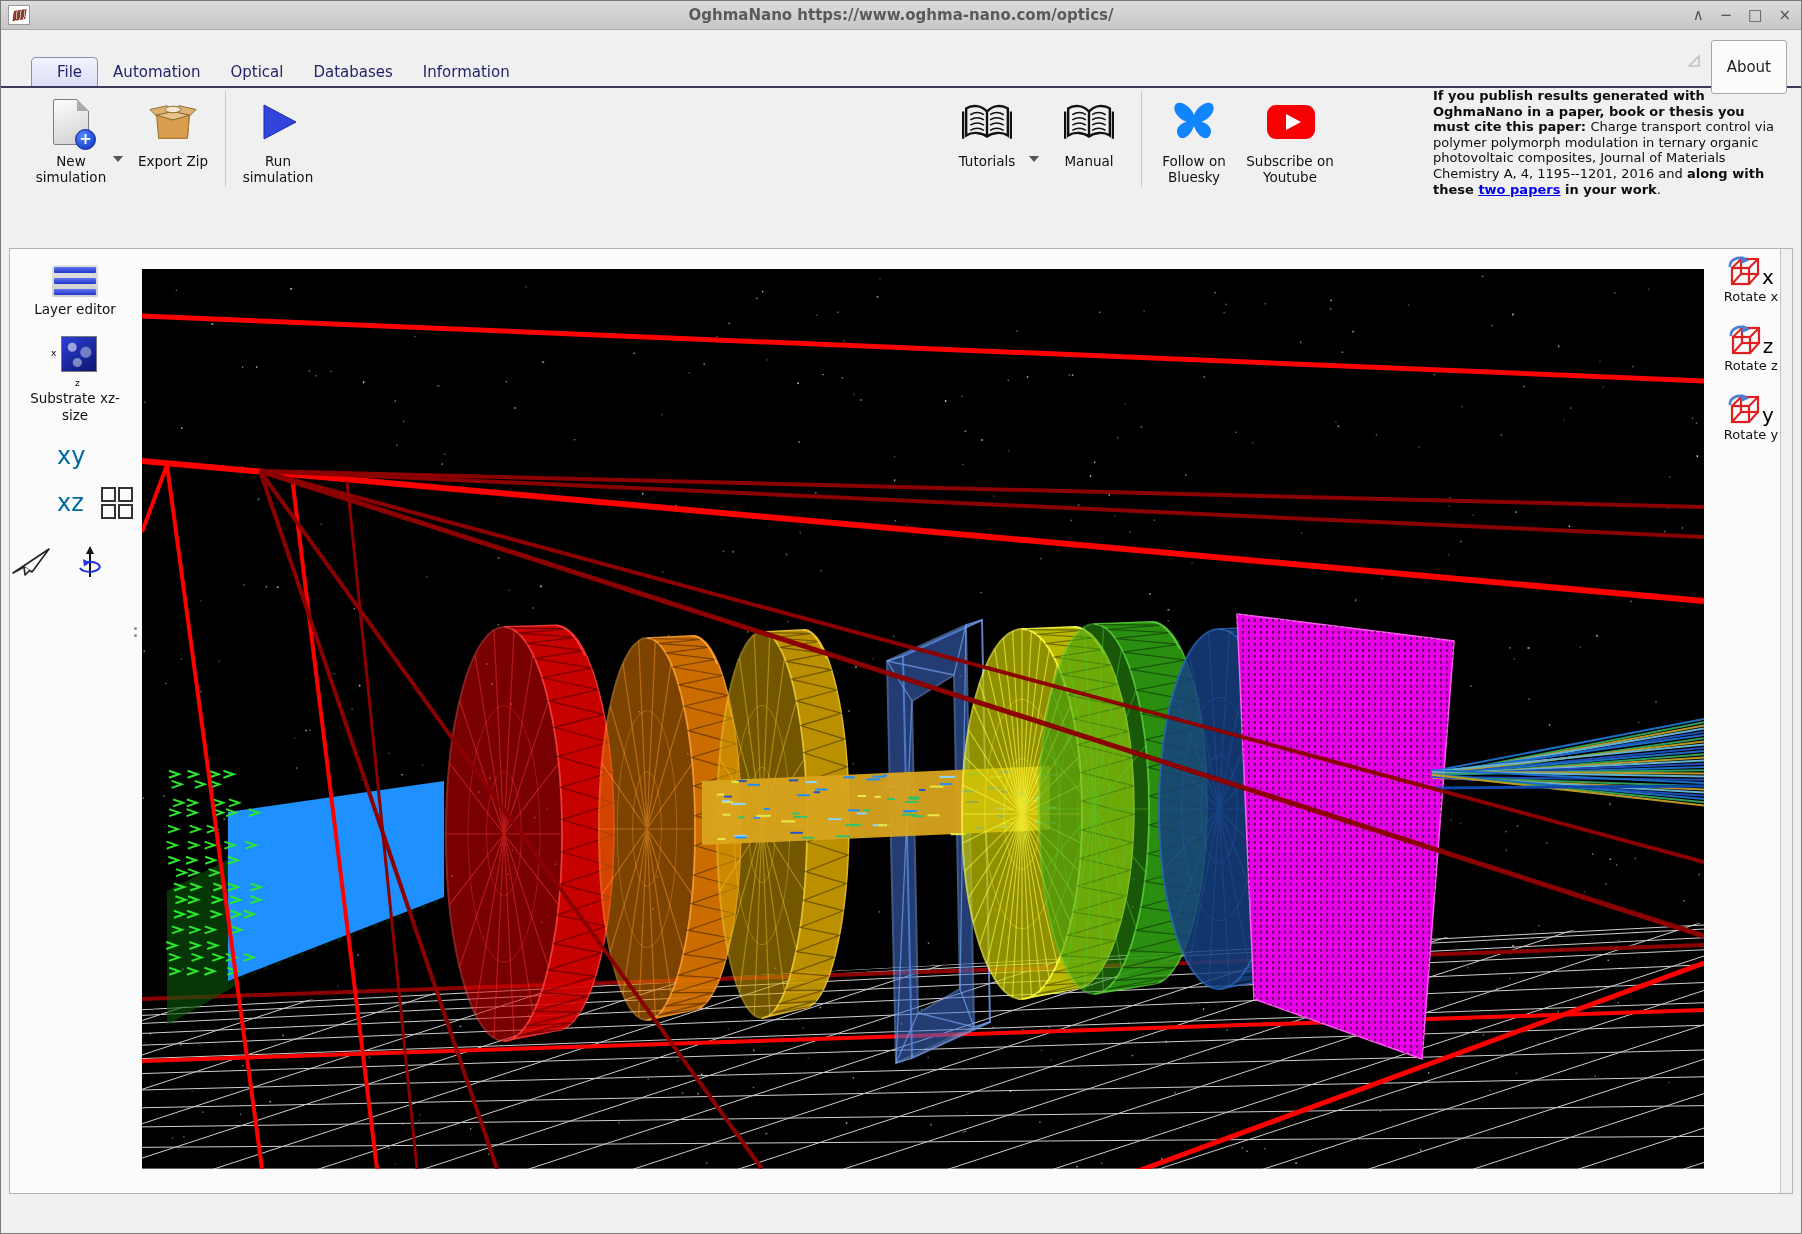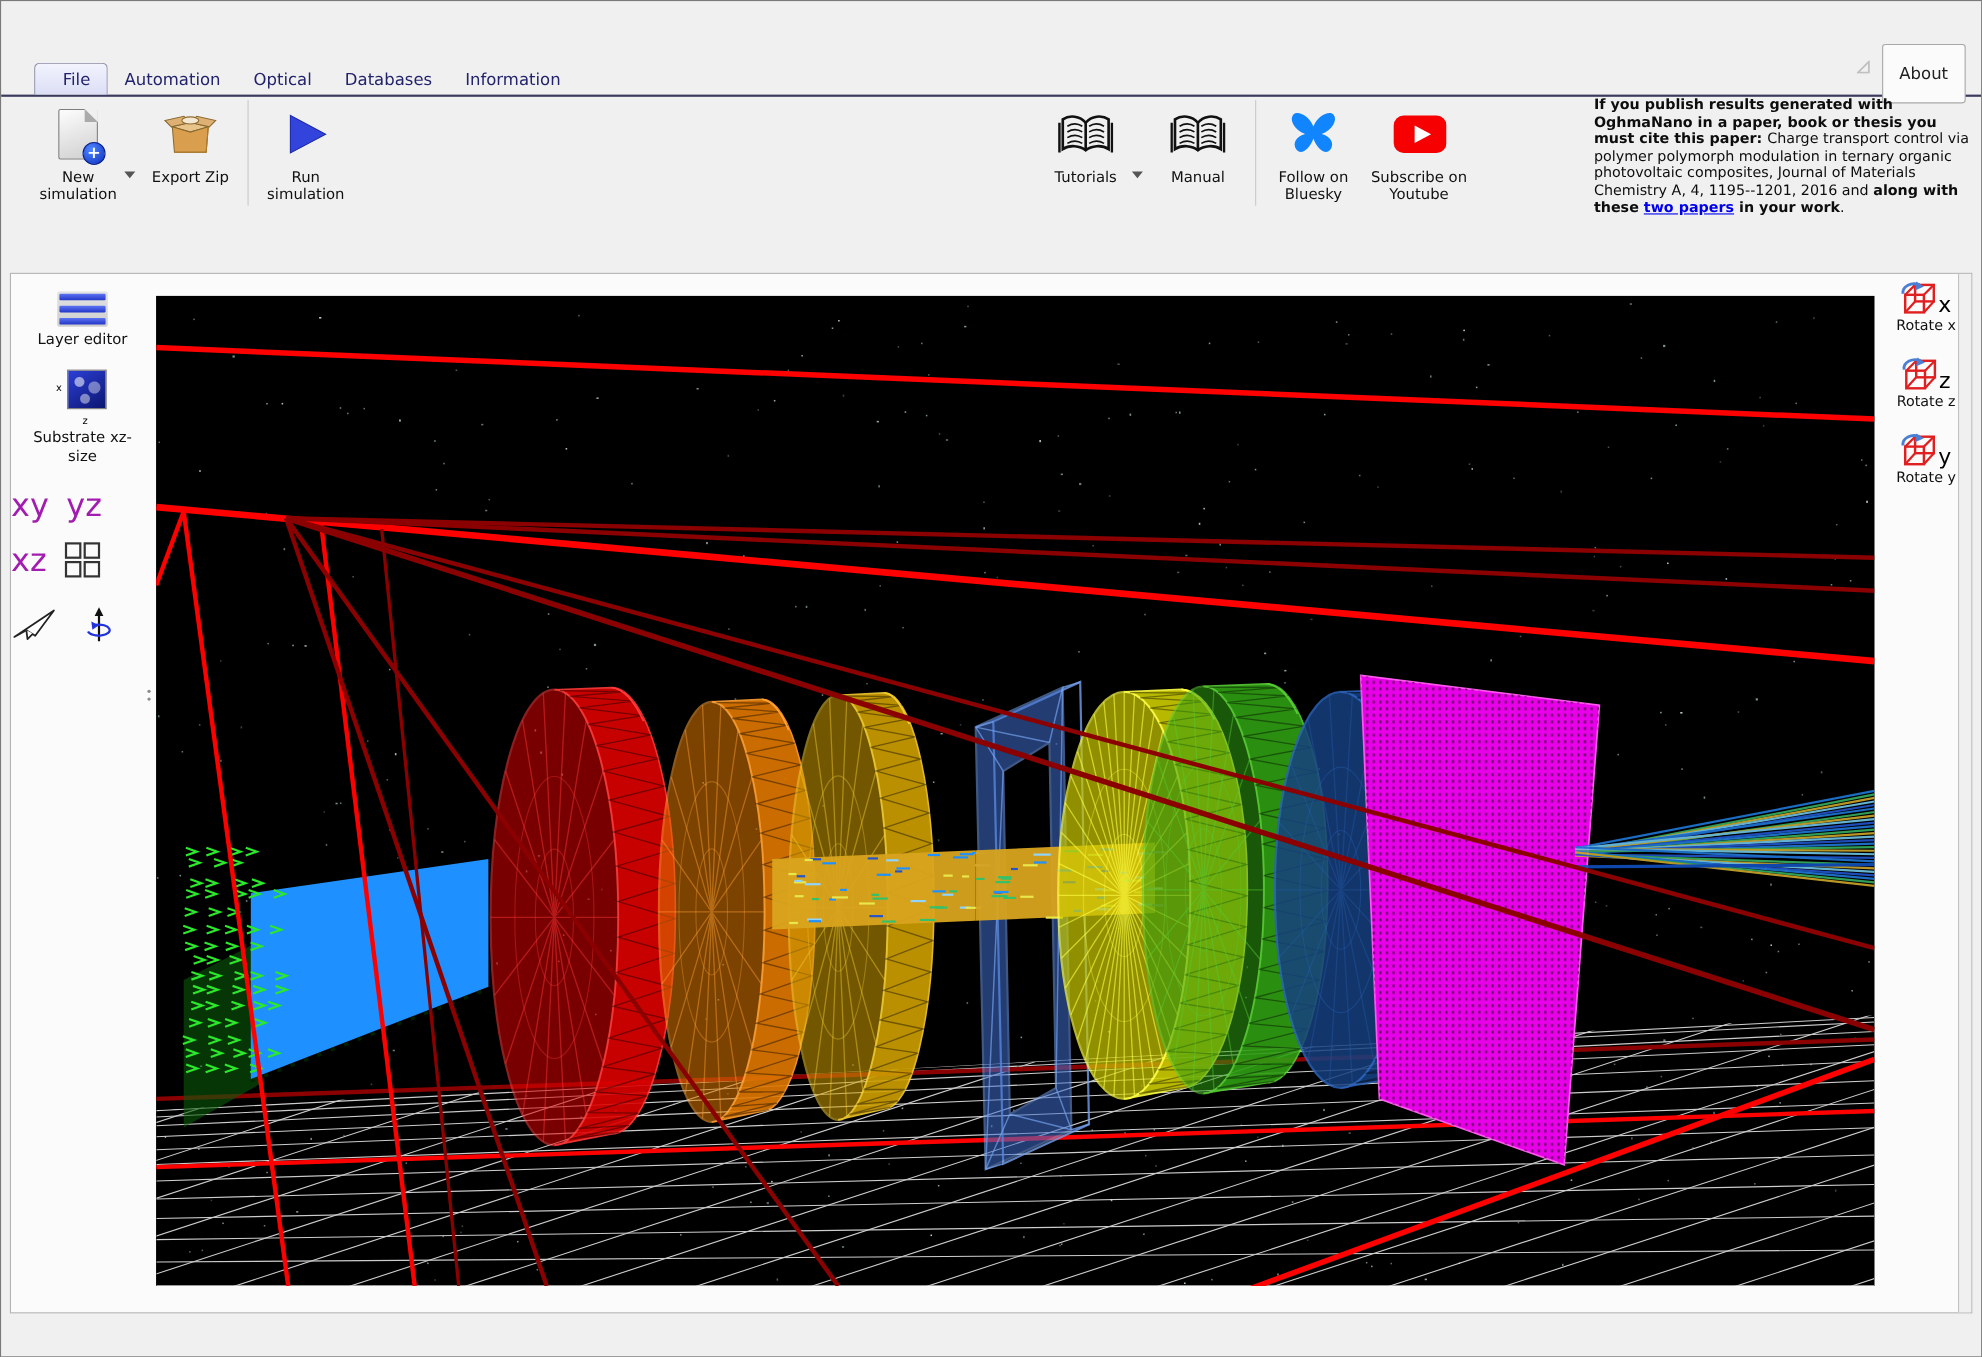--- a/index.html
+++ b/index.html
@@ -29,21 +29,21 @@
   .tb-btn{width:96px;display:flex;flex-direction:column;align-items:center;gap:6px;padding-top:8px;}
   .tb-btn .ic{width:50px;height:50px;display:flex;align-items:center;justify-content:center;}
   .tb-btn .lbl{font-size:13.5px;color:#111;text-align:center;line-height:1.22;}
   .tb-sep{width:1px;background:#c9c9c9;height:96px;margin:2px 4px;}
   .dd-arrow{width:0;height:0;border-left:5px solid transparent;border-right:5px solid transparent;border-top:6px solid #555;align-self:center;margin:40px 2px 0 -6px;}
   .page-ic{position:relative;width:34px;height:44px;background:linear-gradient(160deg,#fdfdfd,#cfcfcf);border:1.5px solid #7e7e7e;border-radius:2px;}
   .page-ic .fold{position:absolute;right:-1px;top:-1px;width:0;height:0;border-top:12px solid #f0f0f0;border-left:12px solid #aaa;}
   .badge-plus{position:absolute;right:-8px;bottom:-6px;width:19px;height:19px;border-radius:50%;background:radial-gradient(circle at 35% 30%,#4f86ff,#0b2fbe);color:#fff;font-size:15px;font-weight:bold;line-height:19px;text-align:center;border:1px solid #0a1f8a;}
 
   
-  .citation{position:absolute;top:-1px;right:0;width:352px;font-size:13px;line-height:1.2;color:#0d0d0d;}
+  .citation{position:absolute;top:-1px;right:16px;width:352px;font-size:13px;line-height:1.2;color:#0d0d0d;}
   .citation a{color:#0000ee;font-weight:bold;}
   .citation b{font-weight:bold;}
 
   
   .doc-tabs{position:absolute;top:222px;left:22px;display:flex;align-items:flex-end;gap:5px;z-index:3;}
   .doc-tab{background:#cecece;border:1px solid #bdbdbd;border-bottom:none;padding:3px 30px 4px;font-size:14px;color:#20205e;}
   .doc-tab.active{background:#f4f4f4;border:1px solid #666;border-bottom:none;box-shadow:0 3px 0 0 #4f5dbe;padding:4px 22px 4px;position:relative;z-index:4;}
 
   
   .content{position:absolute;top:247px;left:8px;right:8px;bottom:39px;background:#fbfbfb;border:1px solid #b3b3b3;}
@@ -54,21 +54,21 @@
   .layer-ic i{display:block;height:6px;background:linear-gradient(#5d74f2,#2336c8);border-radius:1px;}
   .substrate-ic{position:relative;width:44px;height:44px;}
   .substrate-ic .img{position:absolute;left:8px;top:2px;width:34px;height:34px;border:1px solid #777;background:
      radial-gradient(circle at 30% 30%,rgba(255,255,255,.55) 0 4px,transparent 5px),
      radial-gradient(circle at 70% 45%,rgba(255,255,255,.4) 0 5px,transparent 6px),
      radial-gradient(circle at 45% 75%,rgba(255,255,255,.45) 0 4px,transparent 5px),
      linear-gradient(145deg,#2c3fd6,#0c1670);}
   .substrate-ic .ax-x{position:absolute;left:-2px;top:14px;font-size:9px;color:#000;}
   .substrate-ic .ax-z{position:absolute;left:22px;bottom:-10px;font-size:9px;color:#000;}
   .view-row{display:flex;gap:16px;align-items:center;margin:2px 0 14px;}
-  .view-txt{font-size:29px;color:#a21caf;}
+  .view-txt{font-size:24px;color:#0369a1;margin-left:47px;}
   .mini-row{display:flex;gap:24px;align-items:center;margin-top:10px;}
   .split-handle{position:absolute;left:124px;top:378px;width:4px;height:14px;display:flex;flex-direction:column;gap:4px;}
   .split-handle i{width:3px;height:3px;background:#8a8a8a;border-radius:50%;}
 
   .canvas-wrap{position:absolute;left:132px;top:20px;width:1562px;height:900px;background:#000;}
   #scene{display:block;width:1562px;height:900px;}
 
   .rotate-col{position:absolute;left:1702px;top:6px;width:78px;display:flex;flex-direction:column;align-items:center;}
   .rot-btn{display:flex;flex-direction:column;align-items:center;margin-bottom:18px;}
   .rot-ic{display:flex;align-items:flex-end;}
@@ -78,20 +78,32 @@
 
   
   .statusbar{position:absolute;left:0;right:0;bottom:0;height:38px;background:#e9e9e9;border-top:1px solid #c6c6c6;}
   .statusbar .path{position:absolute;left:28px;top:9px;font-size:15px;color:#141414;}
 </style>
 </head>
 <body>
 
 <div class="window">
 
+  <div class="titlebar">
+    <div class="app-icon">
+        <i></i>
+      </div>
+    <div class="title">OghmaNano https://www.oghma-nano.com/optics/</div>
+    <div class="win-controls">
+      <span>∧</span>
+      <span>−</span>
+      <span>□</span>
+      <span>×</span>
+    </div>
+  </div>
 
   <div class="menubar">
     <div class="menu-tabs">
       <div class="menu-tab active">File</div>
       <div class="menu-tab">Automation</div>
       <div class="menu-tab">Optical</div>
       <div class="menu-tab">Databases</div>
       <div class="menu-tab">Information</div>
     </div>
     <span class="grip">

